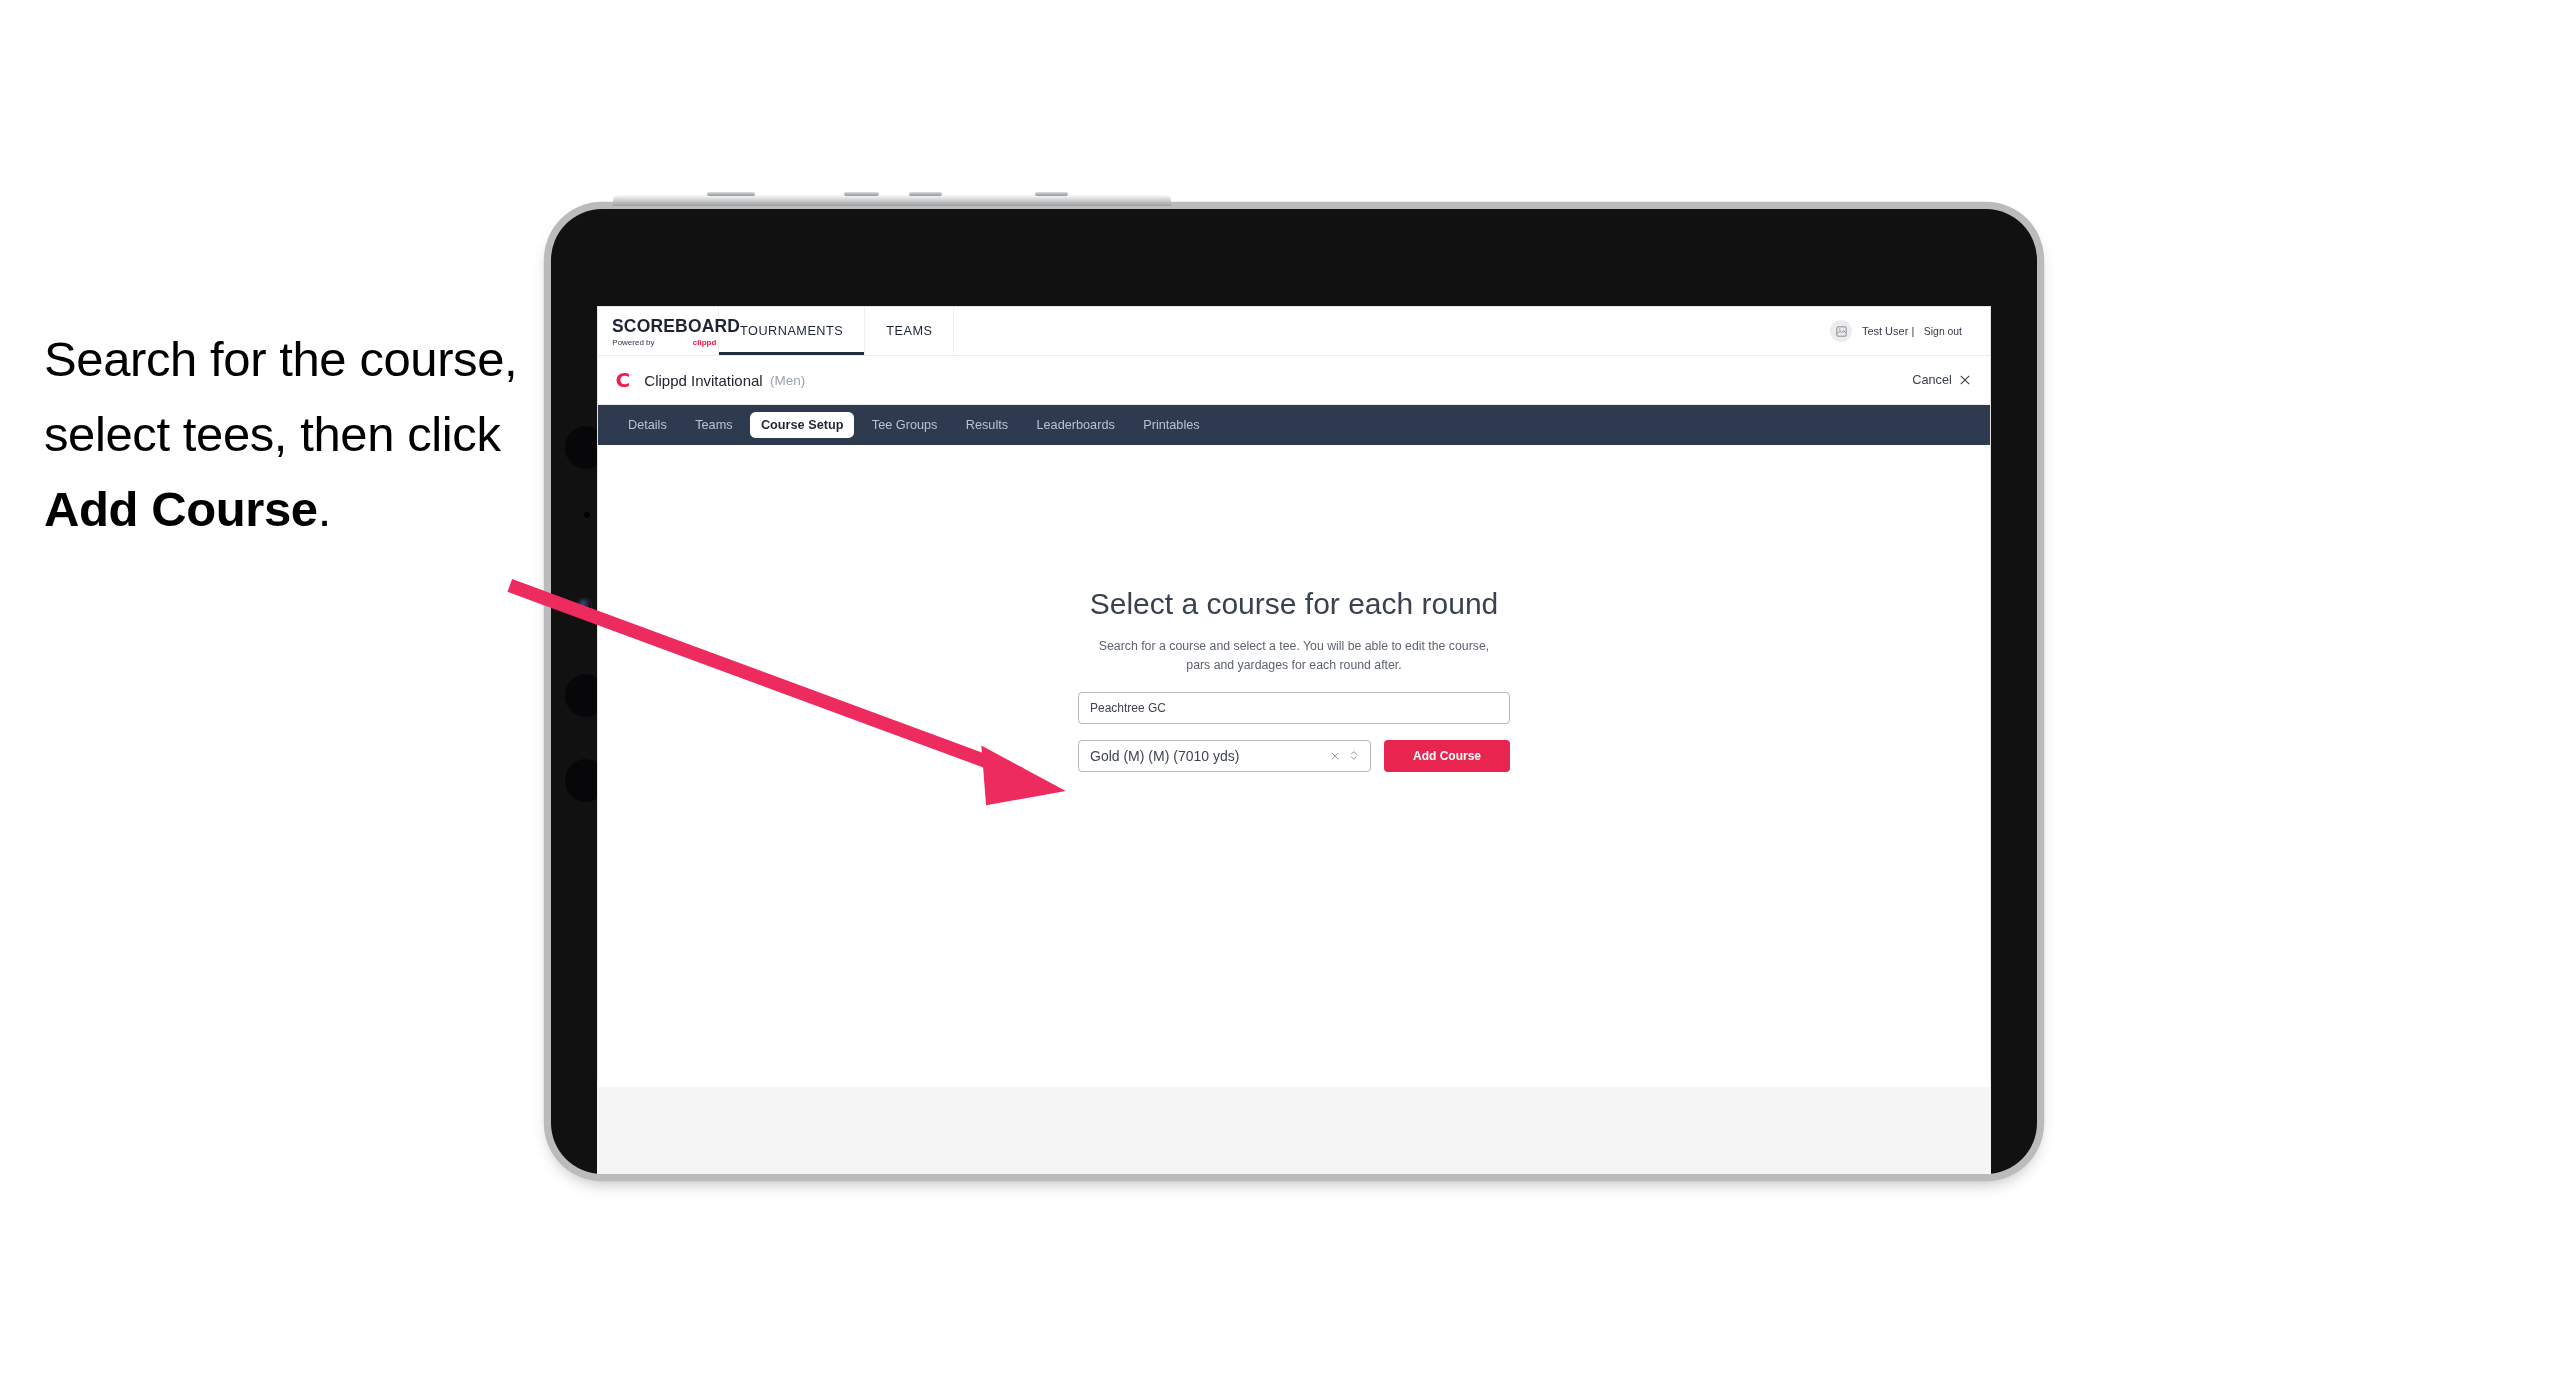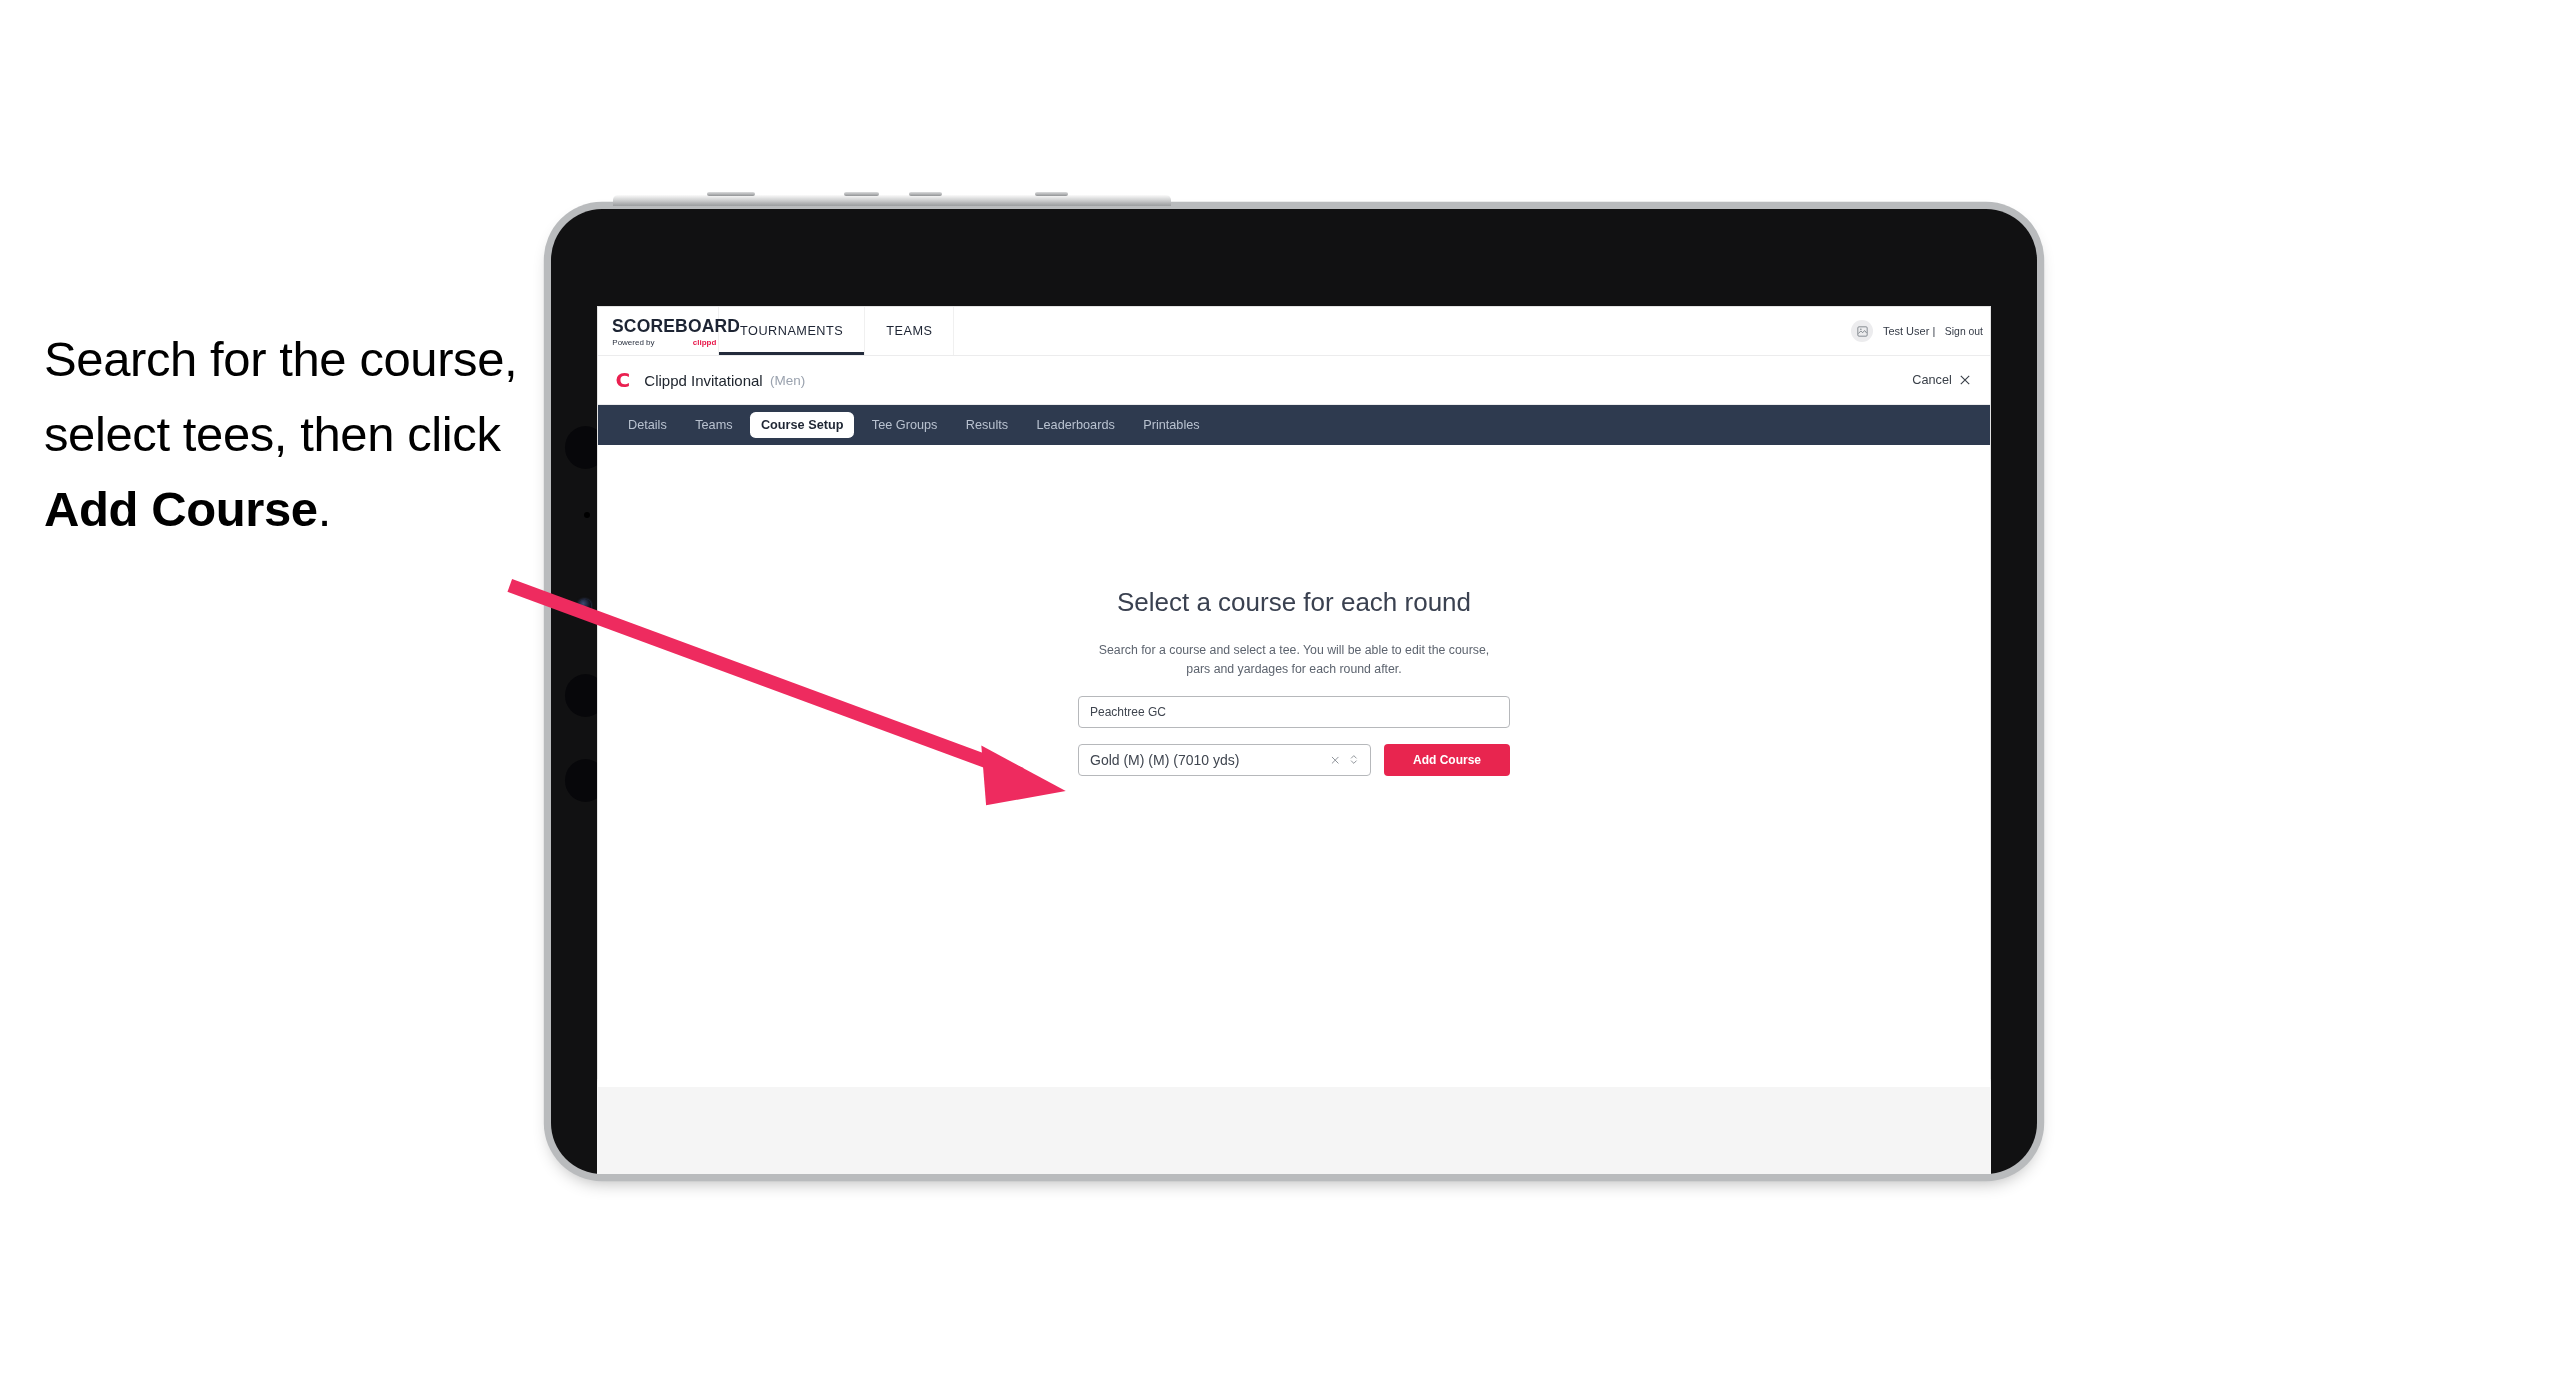--- a/index.html
+++ b/index.html
@@ -128,21 +128,21 @@
     cursor: pointer;
   }
   .nav-tab.active::after {
     content: "";
     position: absolute; left: 0; right: 0; bottom: 0;
     height: 3.2px; background: #232b3b;
   }
   #nav-spacer { flex: 1; }
   #user-block {
     display: flex; align-items: center; gap: 9.6px;
-    padding-right: 7px;
+    padding-right: 28px;
   }
   #avatar {
     width: 22px; height: 22px; border-radius: 50%;
     background: #ececee;
     display: flex; align-items: center; justify-content: center;
   }
   #user-name { font-size: 11px; color: #353b47; }
   #signout { font-size: 10.4px; color: #353b47; cursor: pointer; }
 
   
@@ -196,24 +196,24 @@
     height: 642px;
     background: #ffffff;
   }
   #center-card {
     position: absolute;
     left: 0; right: 0;
     top: 142px;
     display: flex; flex-direction: column; align-items: center;
   }
   #heading {
-    font-size: 26px;
+    font-size: 30px;
     color: #3a4150;
     font-weight: normal;
-    margin-bottom: 23px;
+    margin-bottom: 16px;
   }
   #subtext {
     width: 414px;
     text-align: center;
     font-size: 12.3px;
     line-height: 1.52;
     color: #5d646f;
     margin-bottom: 17.5px;
   }
   #course-input {

